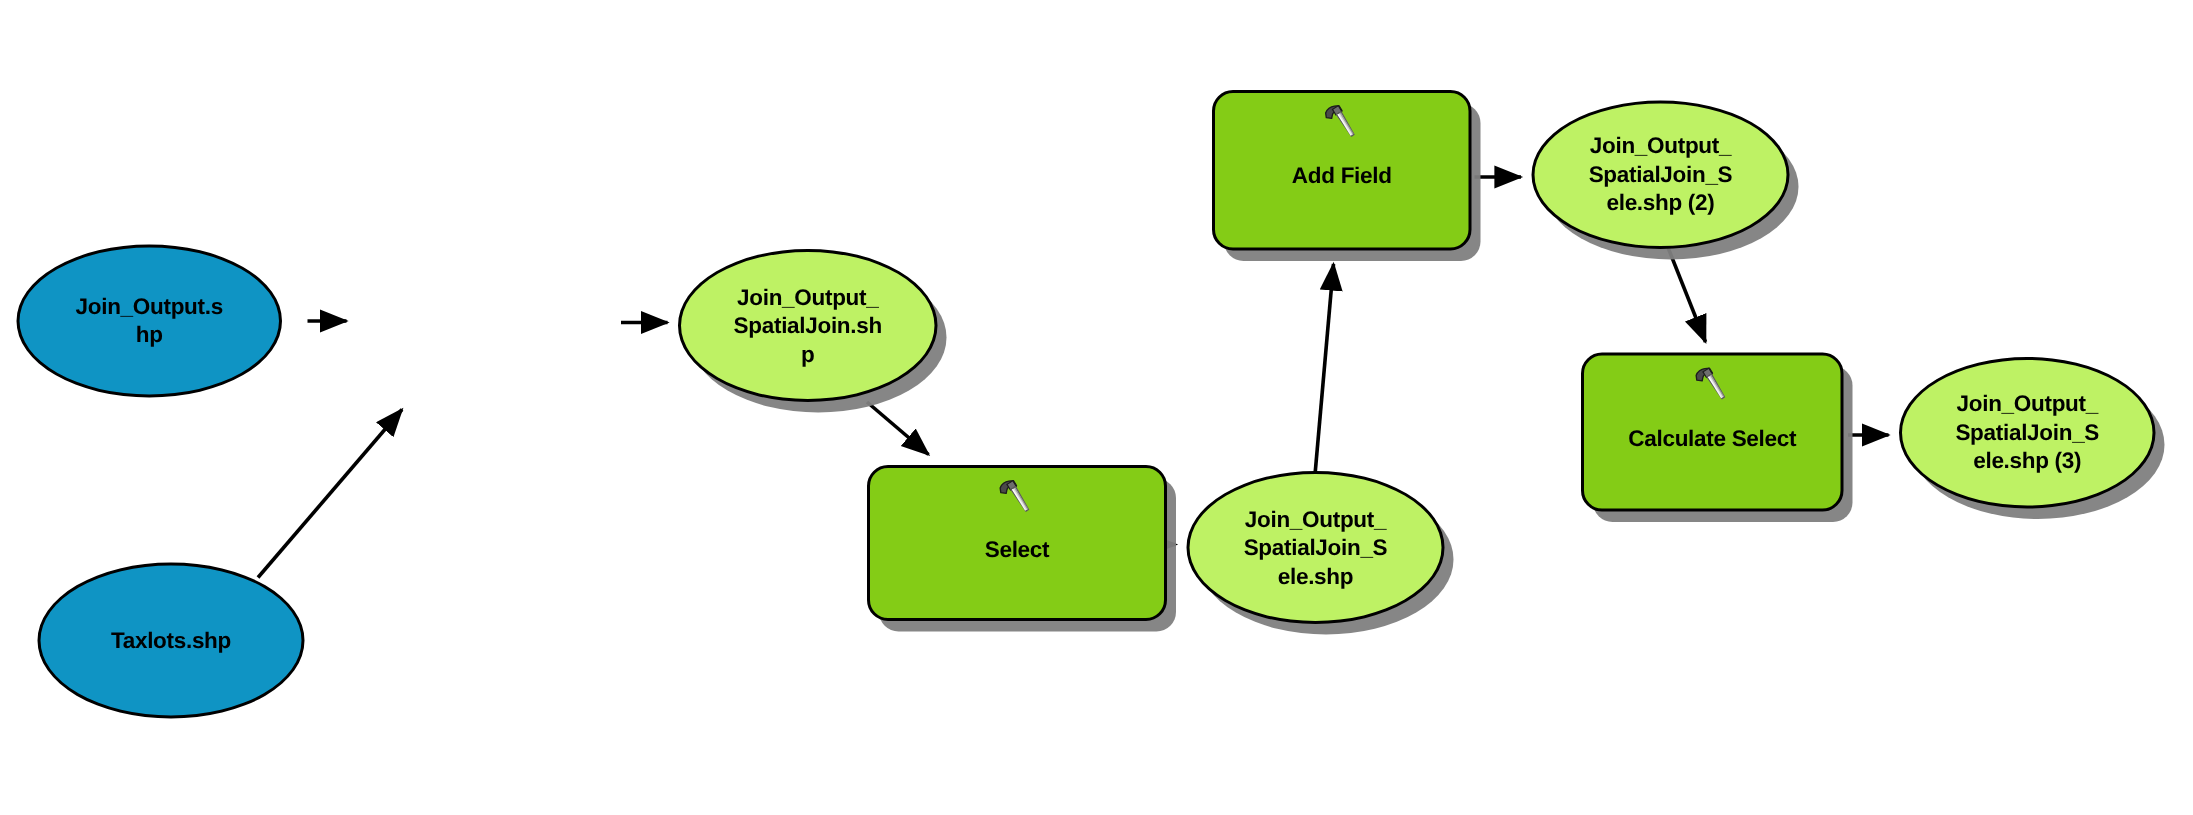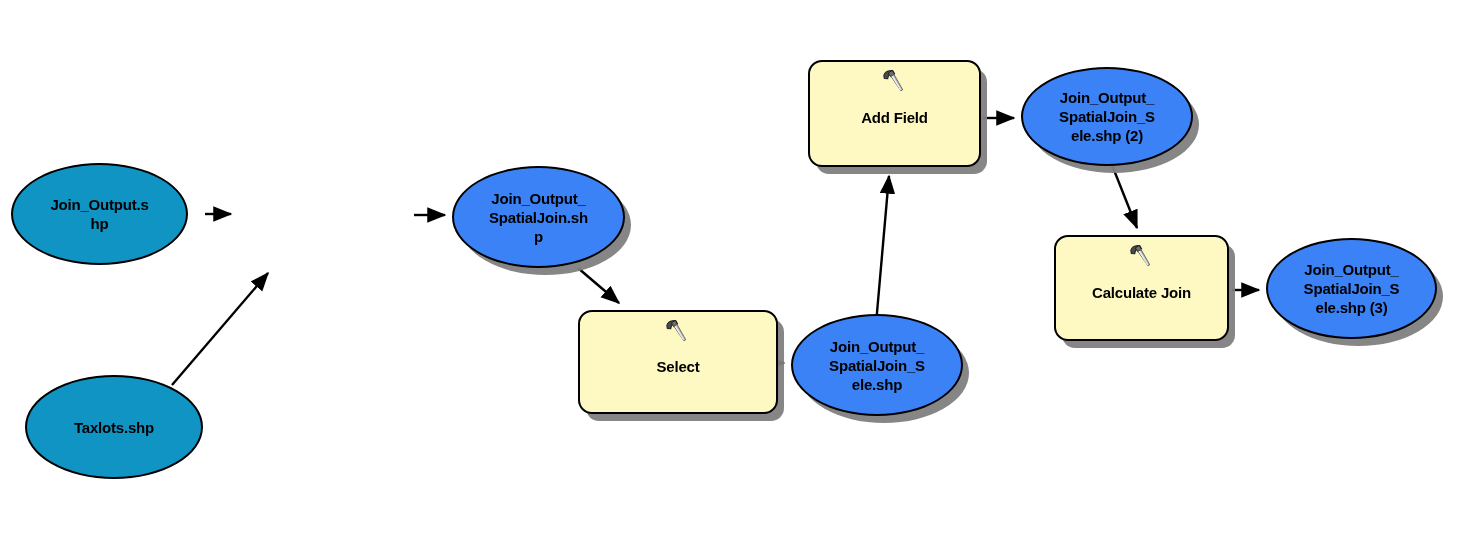--- a/index.html
+++ b/index.html
@@ -51,26 +51,26 @@
   }
   
   .ellipse {
     border-radius: 50%;
     border: 2px solid #000000;
   }
   .ellipse.input {
     background: #0f94c4;
   }
   .ellipse.output {
-    background: #3b82f6;
+    background: #bef264;
     box-shadow: 7px 8px 0 -1px rgba(128,128,128,0.95);
   }
   
   .toolbox {
-    background: #fef9c3;
+    background: #84cc16;
     border: 2px solid #000000;
     border-radius: 14px;
     box-shadow: 7px 8px 0 -1px rgba(128,128,128,0.95);
   }
   .toolbox .label {
     font-size: 15px;
     margin-top: 8px;
   }
   
   .hammer-icon {
@@ -171,21 +171,21 @@
         <svg viewBox="0 0 26 28" width="26" height="28">
           <g transform="rotate(-32 13 14)">
             <path d="M6.5 3.2 C8.4 1.6 11.6 1.3 13.8 2.4 L16.6 3.9 L16.6 7.6 L13.6 6.2 C12.2 5.5 10.4 5.8 9.4 6.9 L8.0 8.4 L5.2 6.1 Z" fill="#4a4a4a" stroke="#1d1d1d" stroke-width="0.9" stroke-linejoin="round"></path>
             <rect x="11.6" y="3.6" width="4.6" height="4.4" fill="#6e6e6e" stroke="#1d1d1d" stroke-width="0.8"></rect>
             <path d="M12.1 7.9 L15.6 7.9 L14.9 25.4 L12.9 25.4 Z" fill="#dcdcdc" stroke="#5a5a5a" stroke-width="0.9" stroke-linejoin="round"></path>
             <path d="M13.0 8.3 L13.0 24.9" stroke="#ffffff" stroke-width="0.9" opacity="0.95"></path>
             <path d="M14.8 8.3 L14.6 24.9" stroke="#9a9a9a" stroke-width="0.8" opacity="0.9"></path>
           </g>
         </svg>
       </span>
-    <span class="label">Calculate Join</span>
+    <span class="label">Calculate Select</span>
   </div>
 
   <div class="node ellipse output" style="left: 1266px; top: 238px; width: 171px; height: 101px;">
     <span class="label">Join_Output_
 SpatialJoin_S
 ele.shp (3)</span>
   </div>
 
 </div>
 

